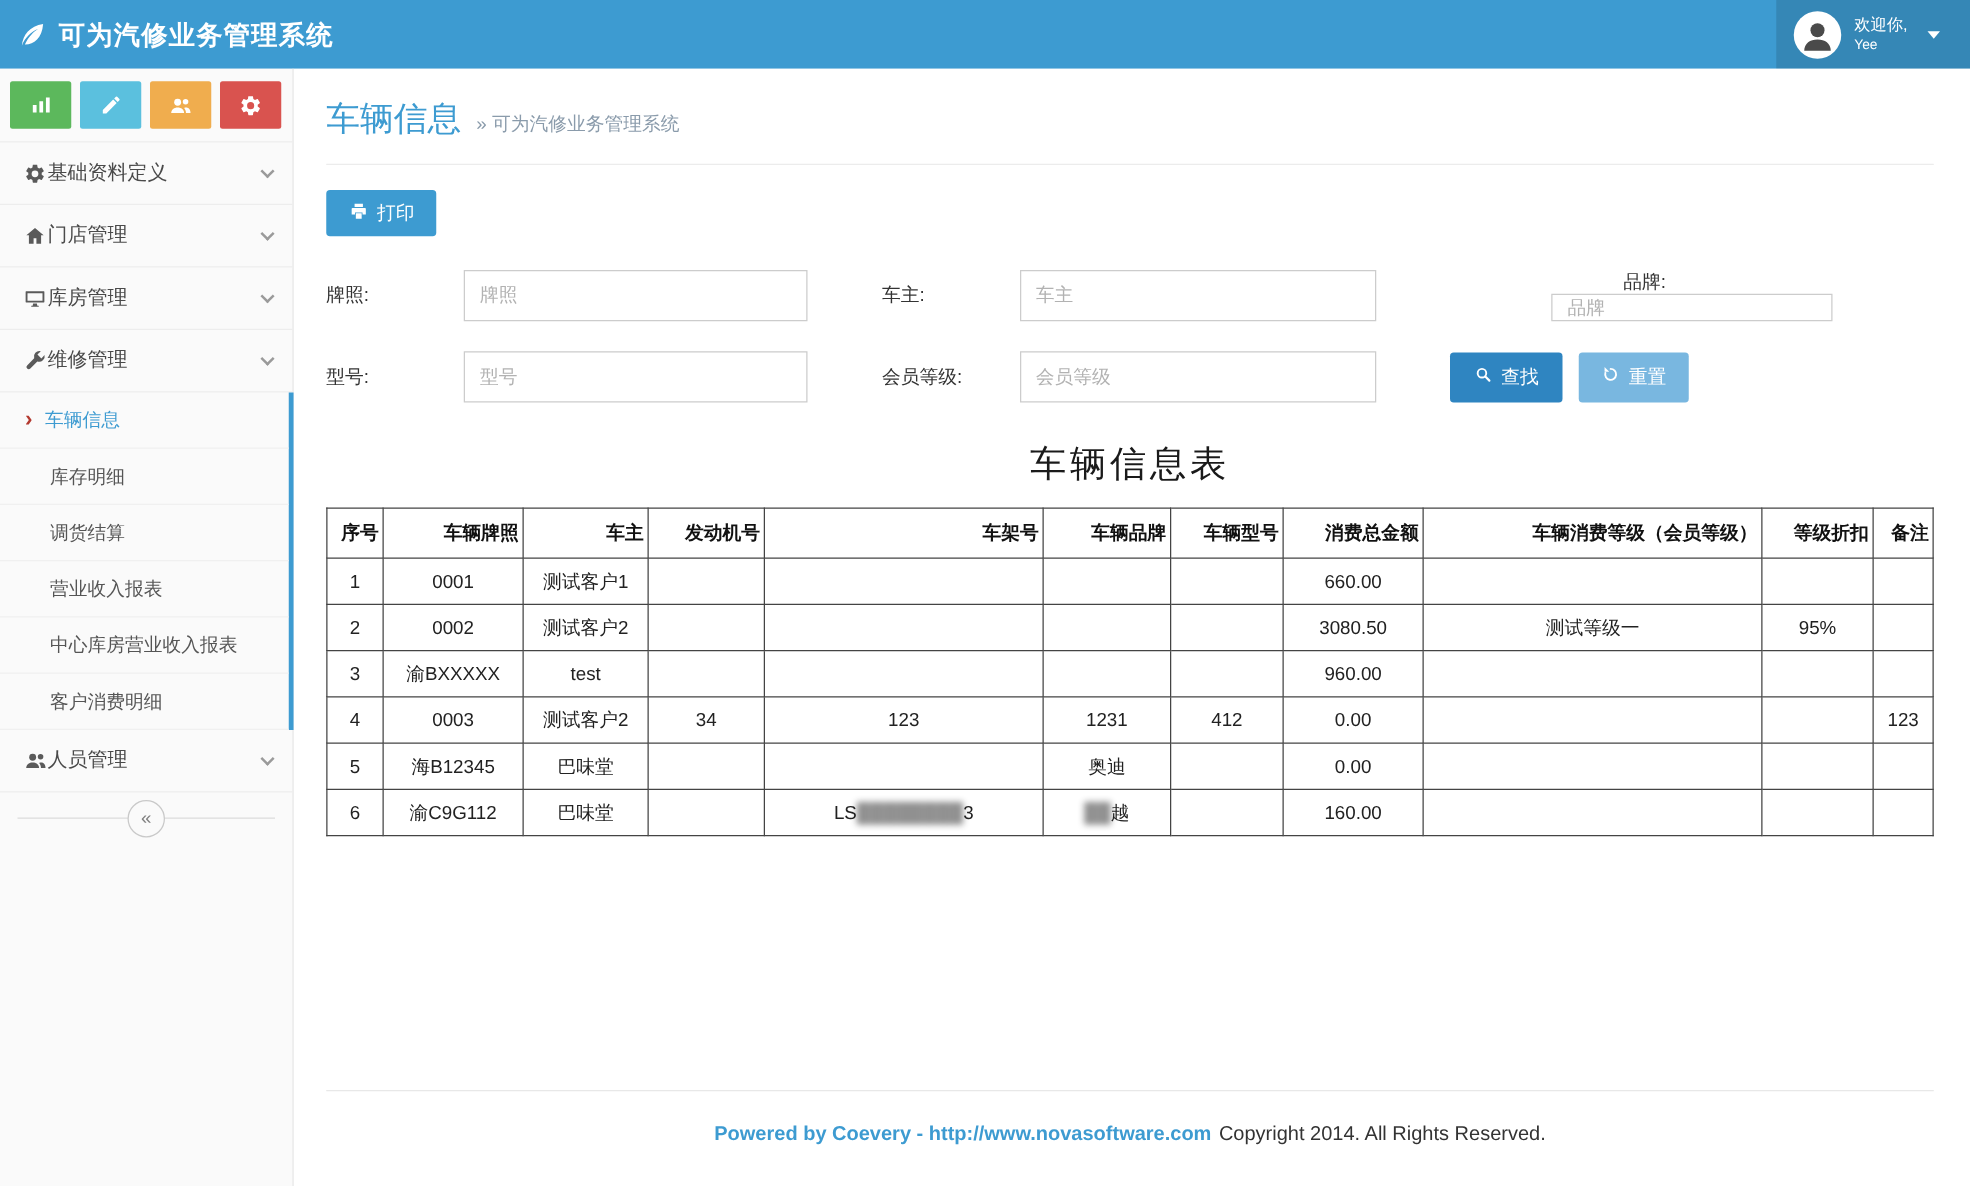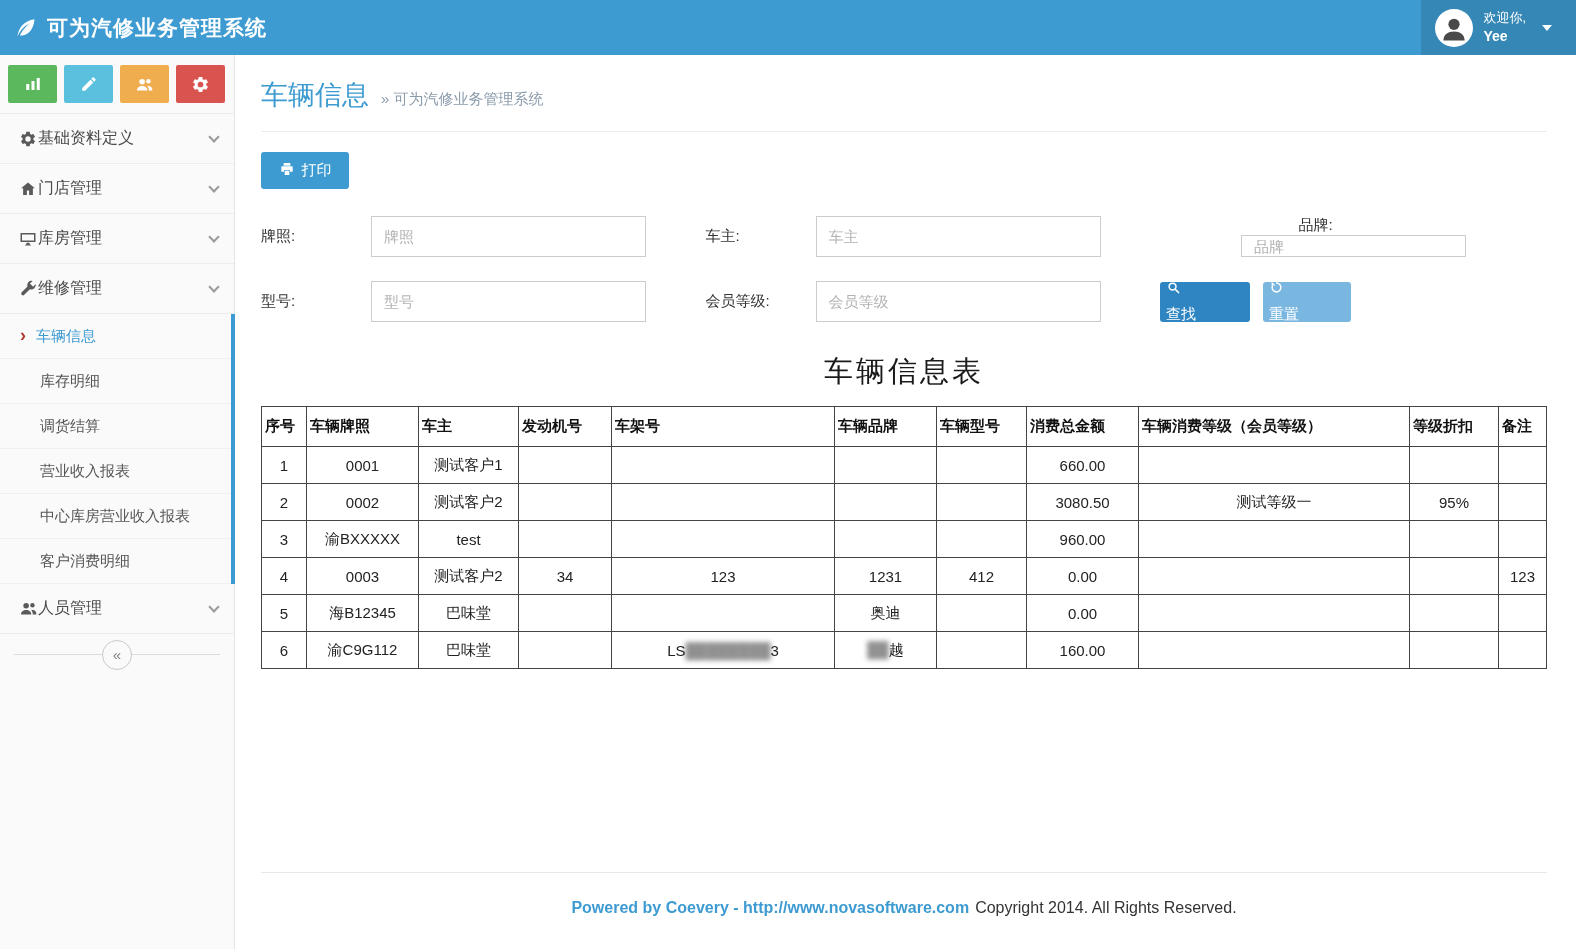--- a/index.html
+++ b/index.html
@@ -8,21 +8,21 @@
     width:1576px; height:949px; overflow:hidden; background:#fff;
     font-family:"Liberation Sans","DejaVu Sans",sans-serif; color:#333;
   }
   
   .topbar { height:55px; background:#3d9bd1; display:flex; justify-content:space-between; align-items:stretch; color:#fff; }
   .brand { display:flex; align-items:center; gap:9px; padding-left:14px; font-size:21px; font-weight:bold; letter-spacing:1px; }
   .brand svg { display:block; }
   .user-box { background:rgba(0,0,0,.13); display:flex; align-items:center; gap:10px; padding:0 24px 0 14px; cursor:pointer; }
   .avatar { width:38px; height:38px; border-radius:50%; background:#fff; display:flex; align-items:center; justify-content:center; overflow:hidden; }
   .welcome { font-size:13px; line-height:1.3; }
-  .welcome .name { font-size:14px; font-weight:bold; }
+  .welcome .name { font-size:11px; font-weight:normal; }
   .caret { width:0; height:0; border-left:5px solid transparent; border-right:5px solid transparent; border-top:6px solid #fff; margin-left:6px; }
 
   
   .shell { display:flex; height:894px; }
   .sidebar { width:235px; background:#fafafa; border-right:1px solid #e3e3e3; flex:none; }
   .content { flex:1; display:flex; flex-direction:column; padding:0 30px 0 26px; background:#fff; }
 
   
   .quick-icons { display:flex; gap:7px; padding:10px 8px 10px; }
   .qbtn { width:49px; height:38px; border:none; border-radius:2px; display:flex; align-items:center; justify-content:center; color:#fff; cursor:pointer; padding:0; }
@@ -59,29 +59,29 @@
   
   .filters { margin-top:27px; display:flex; flex-direction:column; gap:24px; }
   .frow { display:flex; justify-content:space-between; }
   .fgroup { display:flex; align-items:center; width:385px; }
   .fgroup.g2 { width:395px; }
   .fgroup.g3 { width:387px;flex-direction:column; }
   .flabel { width:110px; font-size:15px; color:#333; flex:none; }
   .finput { flex:1; height:41px; border:1px solid #ccc; padding:0 12px; font-size:15px; color:#555; background:#fff; font-family:inherit; min-width:0; }
   .finput::placeholder { color:#b2b2b2; }
   .factions { display:flex; gap:13px; width:387px; align-items:center; }
-  .btn-search, .btn-reset { height:40px; border:none; border-radius:3px; color:#fff; font-size:15px; display:flex; align-items:flex-start; justify-content:center; gap:7px; cursor:pointer;flex-direction:column; }
+  .btn-search, .btn-reset { height:40px; border:none; border-radius:3px; color:#fff; font-size:15px; display:flex; align-items:center; justify-content:center; gap:7px; cursor:pointer; }
   .btn-search { width:90px; background:#2f85c1; }
   .btn-reset { width:88px; background:#79b7e0; }
 
   
   .table-title { text-align:center; font-family:"DejaVu Serif","Liberation Serif",serif; font-weight:normal; font-size:29px; color:#1a1a1a; letter-spacing:3px; margin:30px 0 14px; }
   table.report { width:100%; border-collapse:collapse; table-layout:fixed; }
   table.report th, table.report td { border:1px solid #444; font-size:15px; padding:0 3px; overflow:hidden; white-space:nowrap; }
-  table.report th { text-align:left; font-weight:bold; color:#111; height:40px; }
+  table.report th { text-align:right; font-weight:bold; color:#111; height:40px; }
   table.report td { text-align:center; color:#222; height:37px; }
   .redact { filter:blur(2.5px); opacity:.5; }
 
   
   .footer { margin-top:auto; border-top:1px solid #e8e8e8; padding:26px 0 32px; text-align:center; font-size:16px; color:#333; }
   .footer .link { color:#3d9bd1; font-weight:bold; cursor:pointer; }
   .footer .copy { margin-left:6px; }
 </style>
 </head>
 <body>

